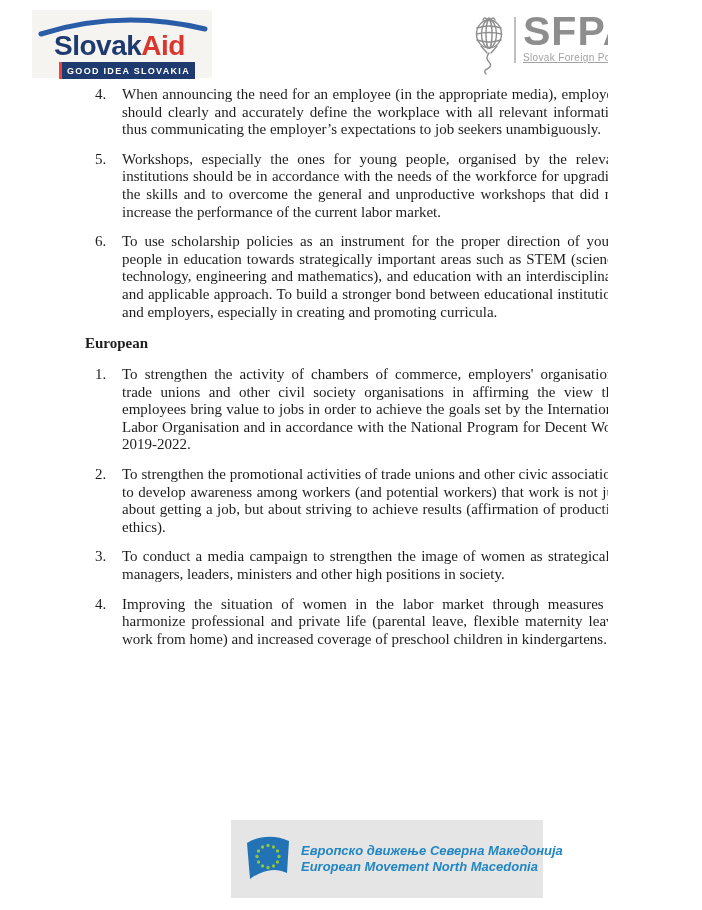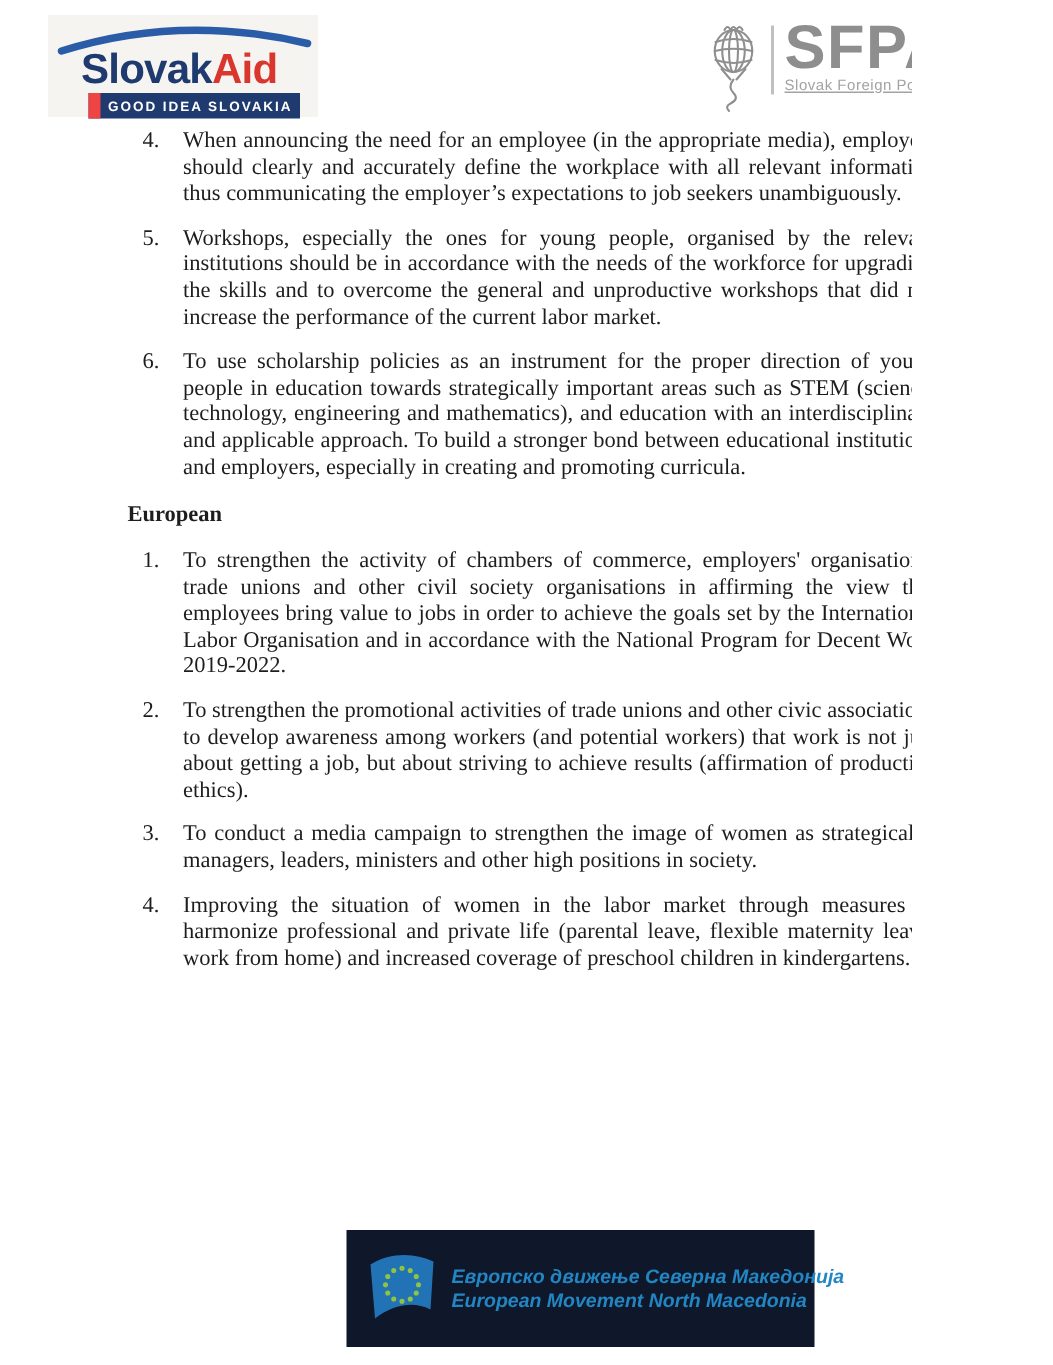--- a/index.html
+++ b/index.html
@@ -16,21 +16,21 @@
   .sa-arc { position:absolute; left:6px; top:5px; }
   .sa-word {
     position:absolute; left:22px; top:22px;
     font-family:"Liberation Sans", sans-serif; font-weight:bold;
     font-size:28px; letter-spacing:-0.5px; line-height:1; white-space:nowrap;
   }
   .sa-word .slovak { color:#1e3a6e; }
   .sa-word .aid    { color:#d9372e; }
   .sa-banner {
     position:absolute; left:27px; top:52px; width:133px; height:17px;
-    background:#1e3a6e; border-left:8px solid #ef4444;
+    background:#1e3a6e; border-left:3px solid #ef4444;
     display:flex; align-items:center; justify-content:center;
     color:#ffffff; font-family:"Liberation Sans", sans-serif;
     font-size:9px; font-weight:bold; letter-spacing:1.3px; white-space:nowrap;
   }
 
   
   .sfpa { position:absolute; left:468px; top:13px; display:flex; align-items:flex-start; }
   .sfpa-balloon { flex:0 0 auto; }
   .sfpa-divider { width:2px; height:46px; background:#c0c0c0; margin:4px 7px 0 4px; }
   .sfpa-text { display:flex; flex-direction:column; }
@@ -52,21 +52,21 @@
   .li .txt { flex:1 1 auto; text-align:justify; }
 
   .campaigns-heading {
     position:absolute; left:85px; top:335px;
     font-size:15px; font-weight:bold;
   }
 
   
   .footer-logo {
     position:absolute; left:231px; top:820px; width:312px; height:78px;
-    background:#0f172a; display:flex; align-items:center;
+    background:#e5e5e5; display:flex; align-items:center;
   }
   .em-flag { flex:0 0 auto; margin-left:13px; }
   .em-text { margin-left:9px; display:flex; flex-direction:column; }
   .em-line {
     font-family:"Liberation Sans", sans-serif; font-weight:bold; font-style:italic;
     font-size:13px; line-height:16px; color:#2286c3; white-space:nowrap;
   }
 </style>
 </head>
 <body>

